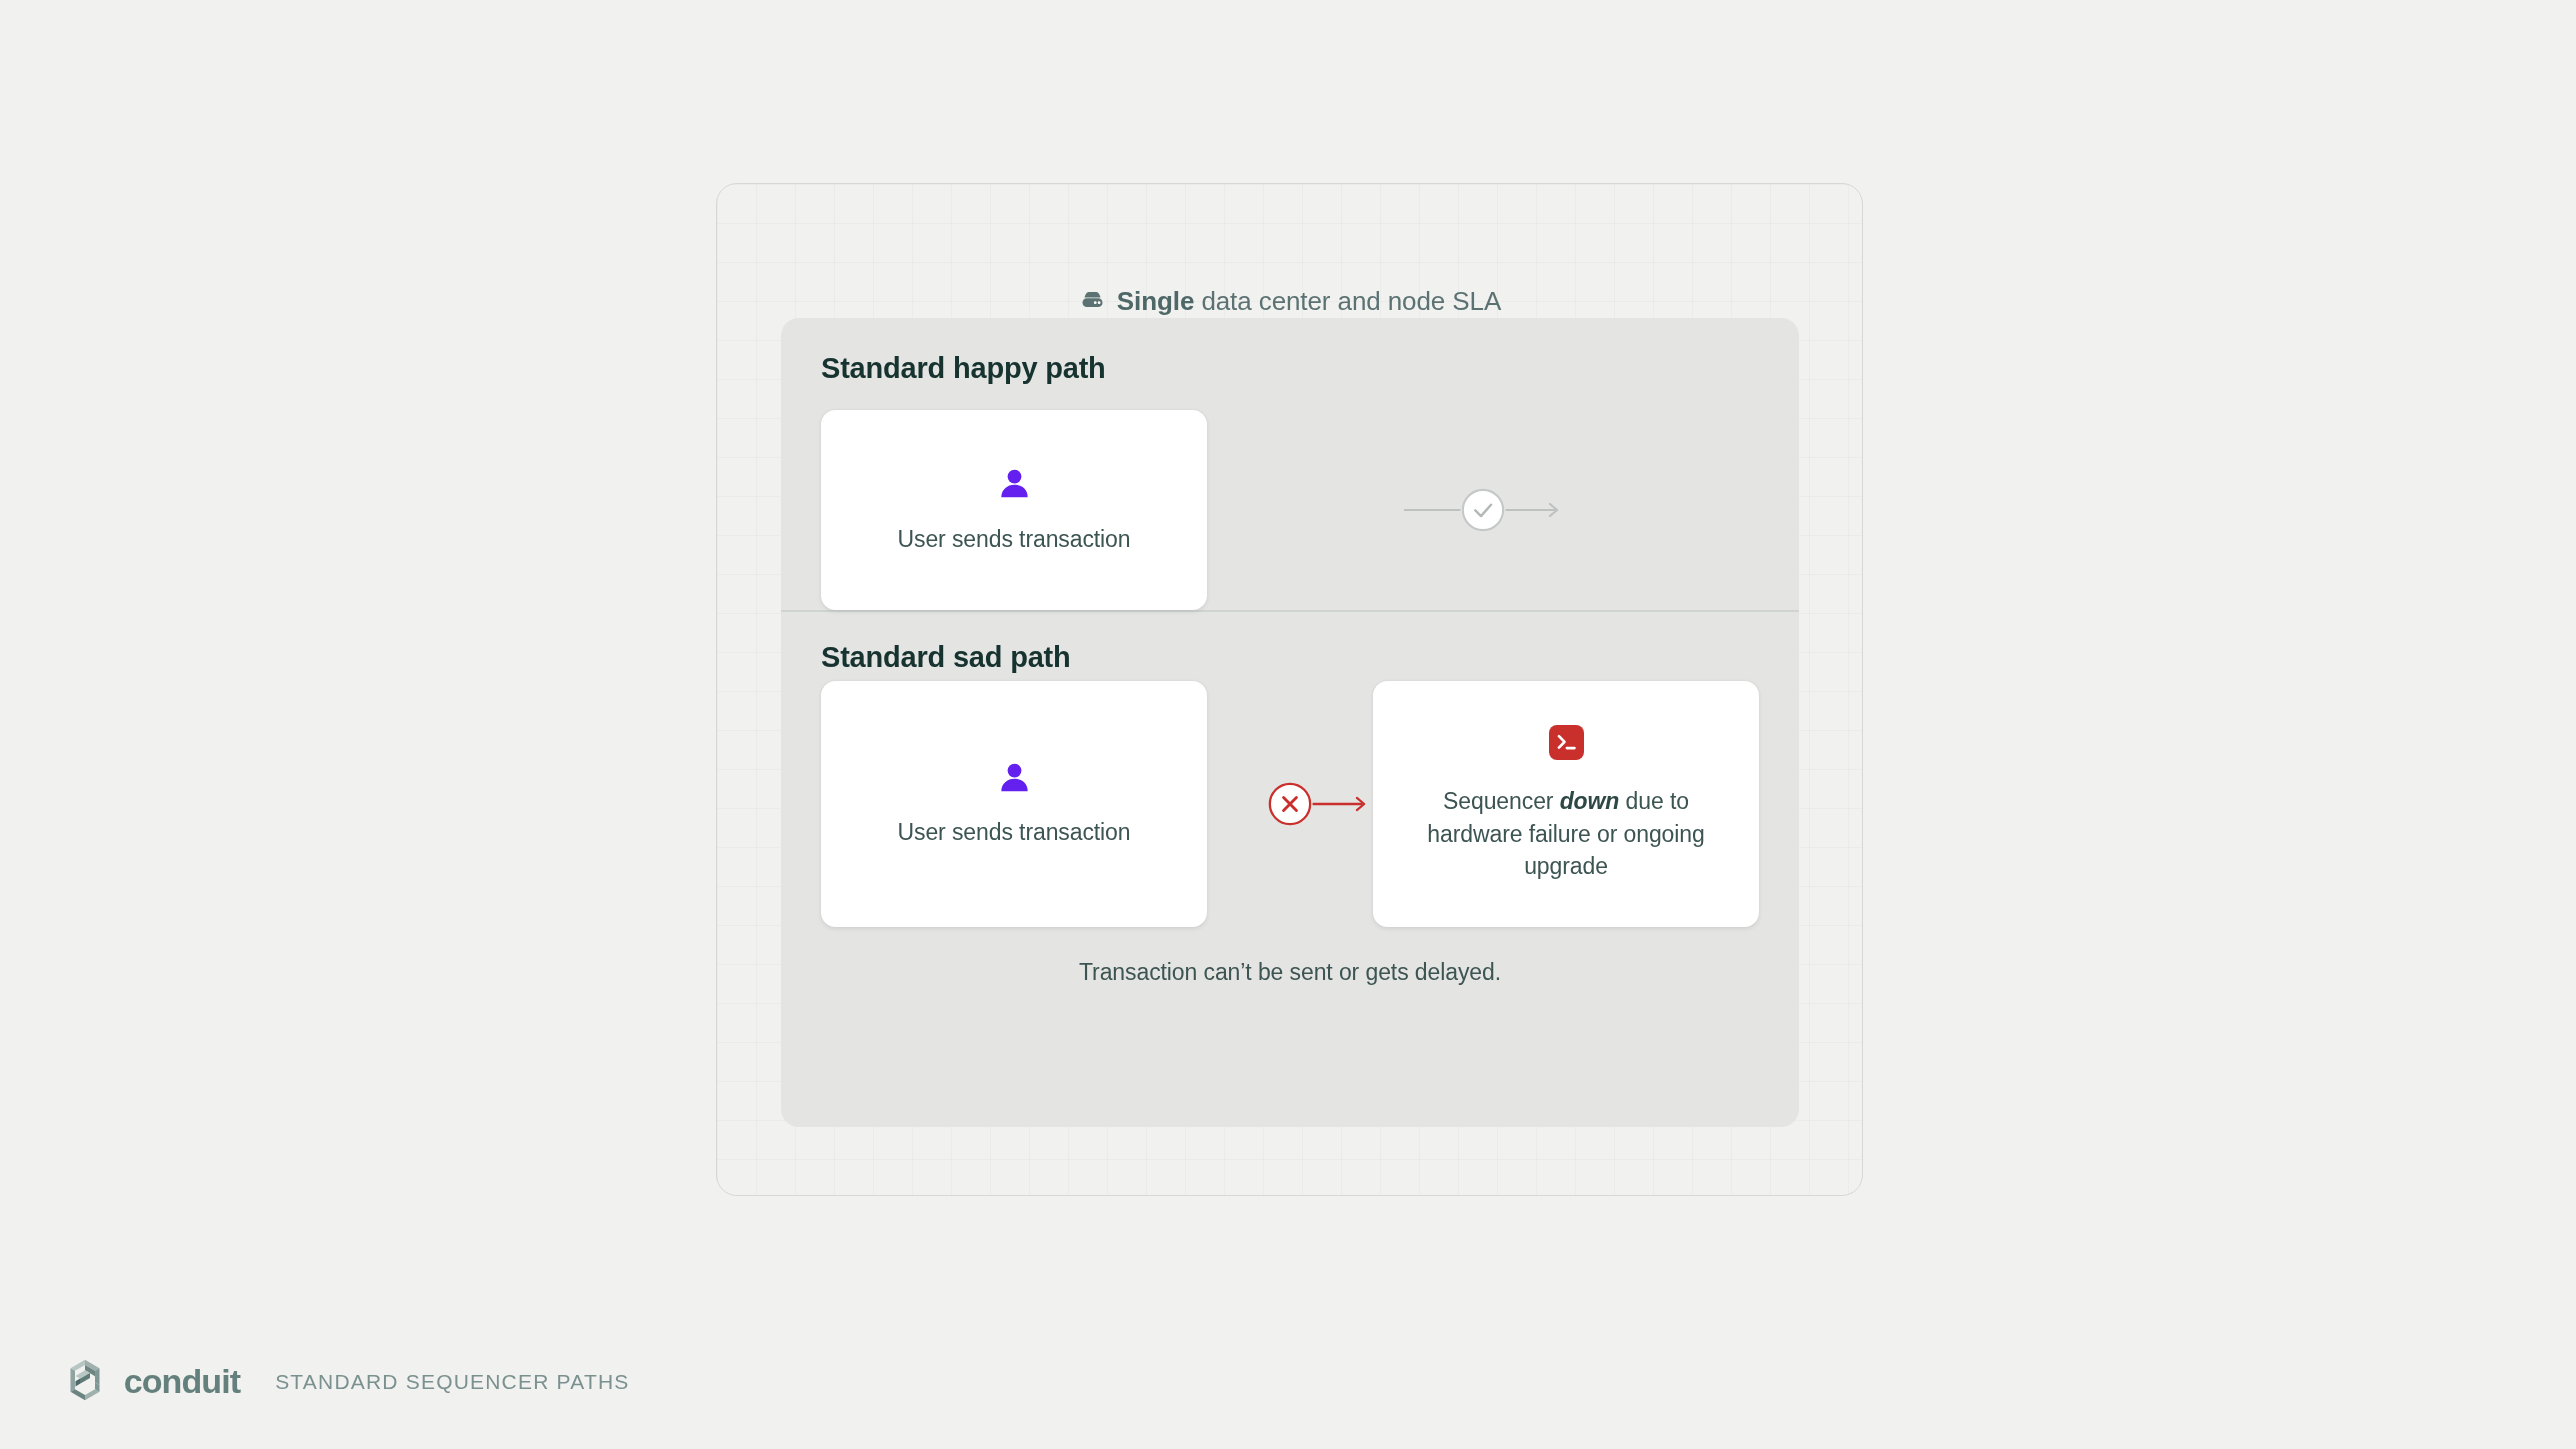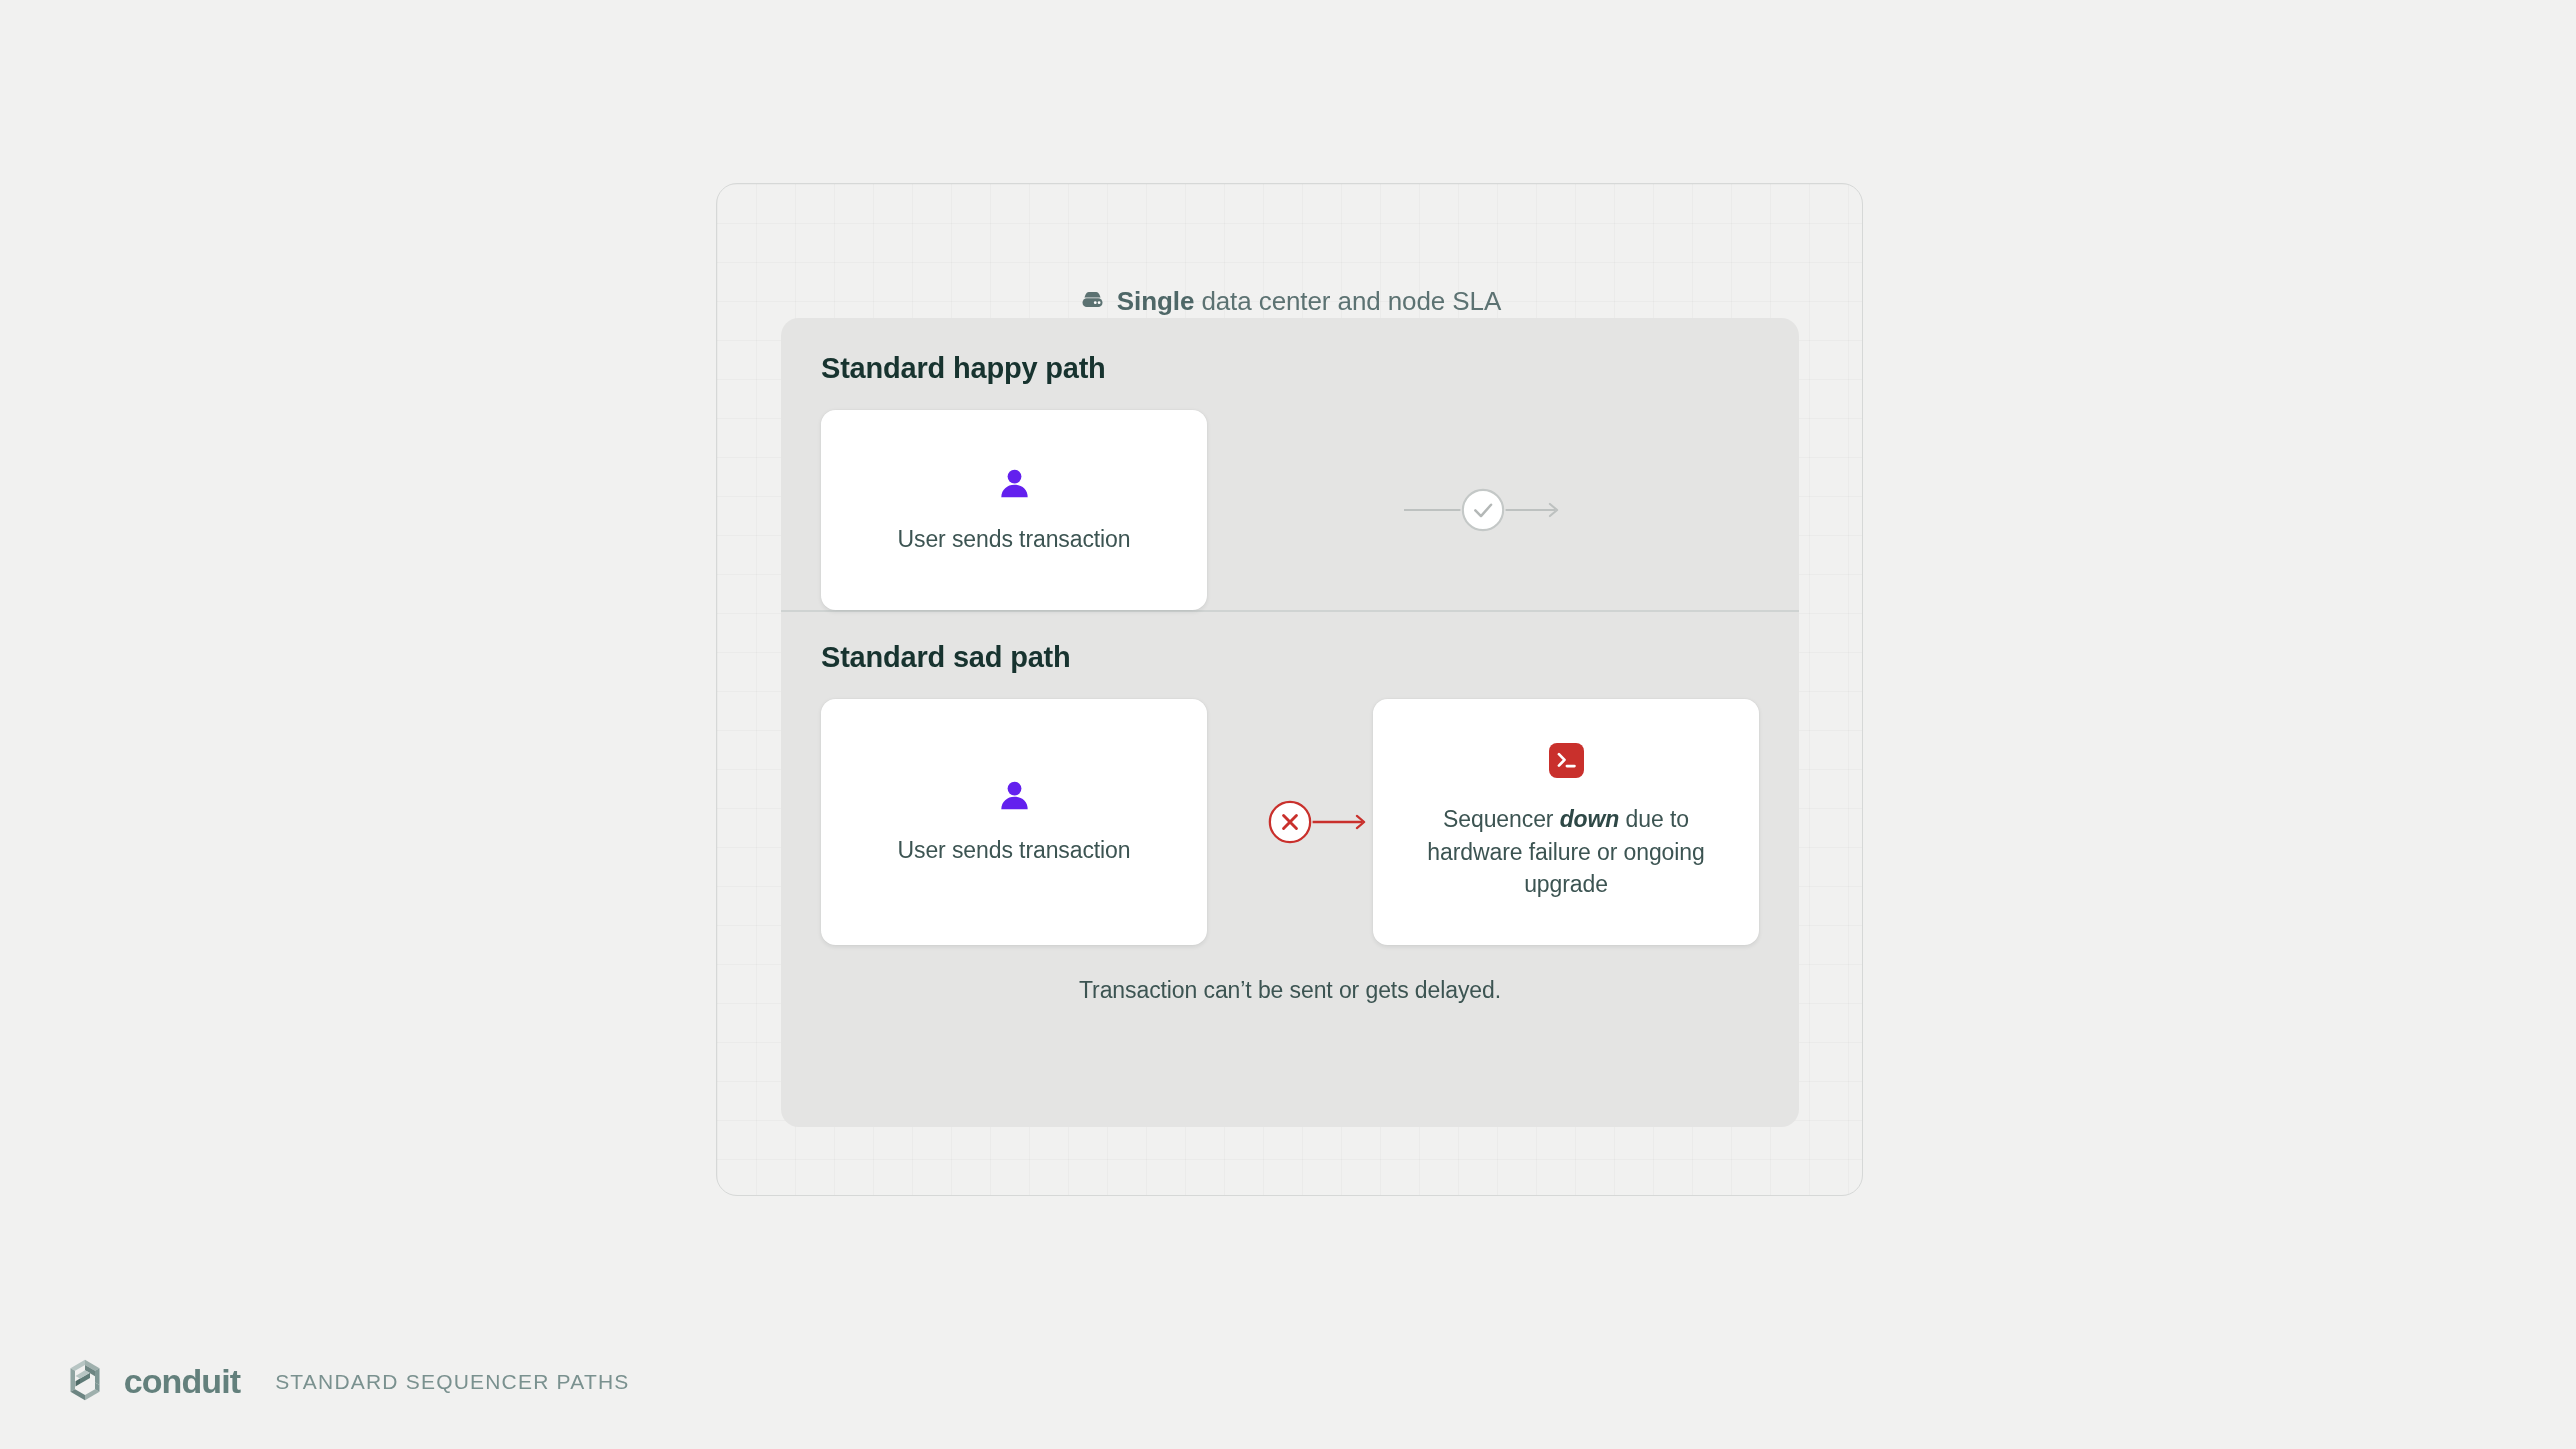--- a/index.html
+++ b/index.html
@@ -80,21 +80,21 @@
     width: 100%;
   }
 
   .section-title {
     font-size: 29px;
     font-weight: 700;
     color: #17332f;
     letter-spacing: -0.2px;
     margin-bottom: 25px;
   }
-  .flow-section.sad .section-title { margin-bottom: 25px; }
+  .flow-section.sad .section-title { margin-bottom: 7px; }
 
   
   .flow-row {
     display: flex;
     align-items: center;
     justify-content: space-between;
   }
 
   .node-card {
     width: 386px;

